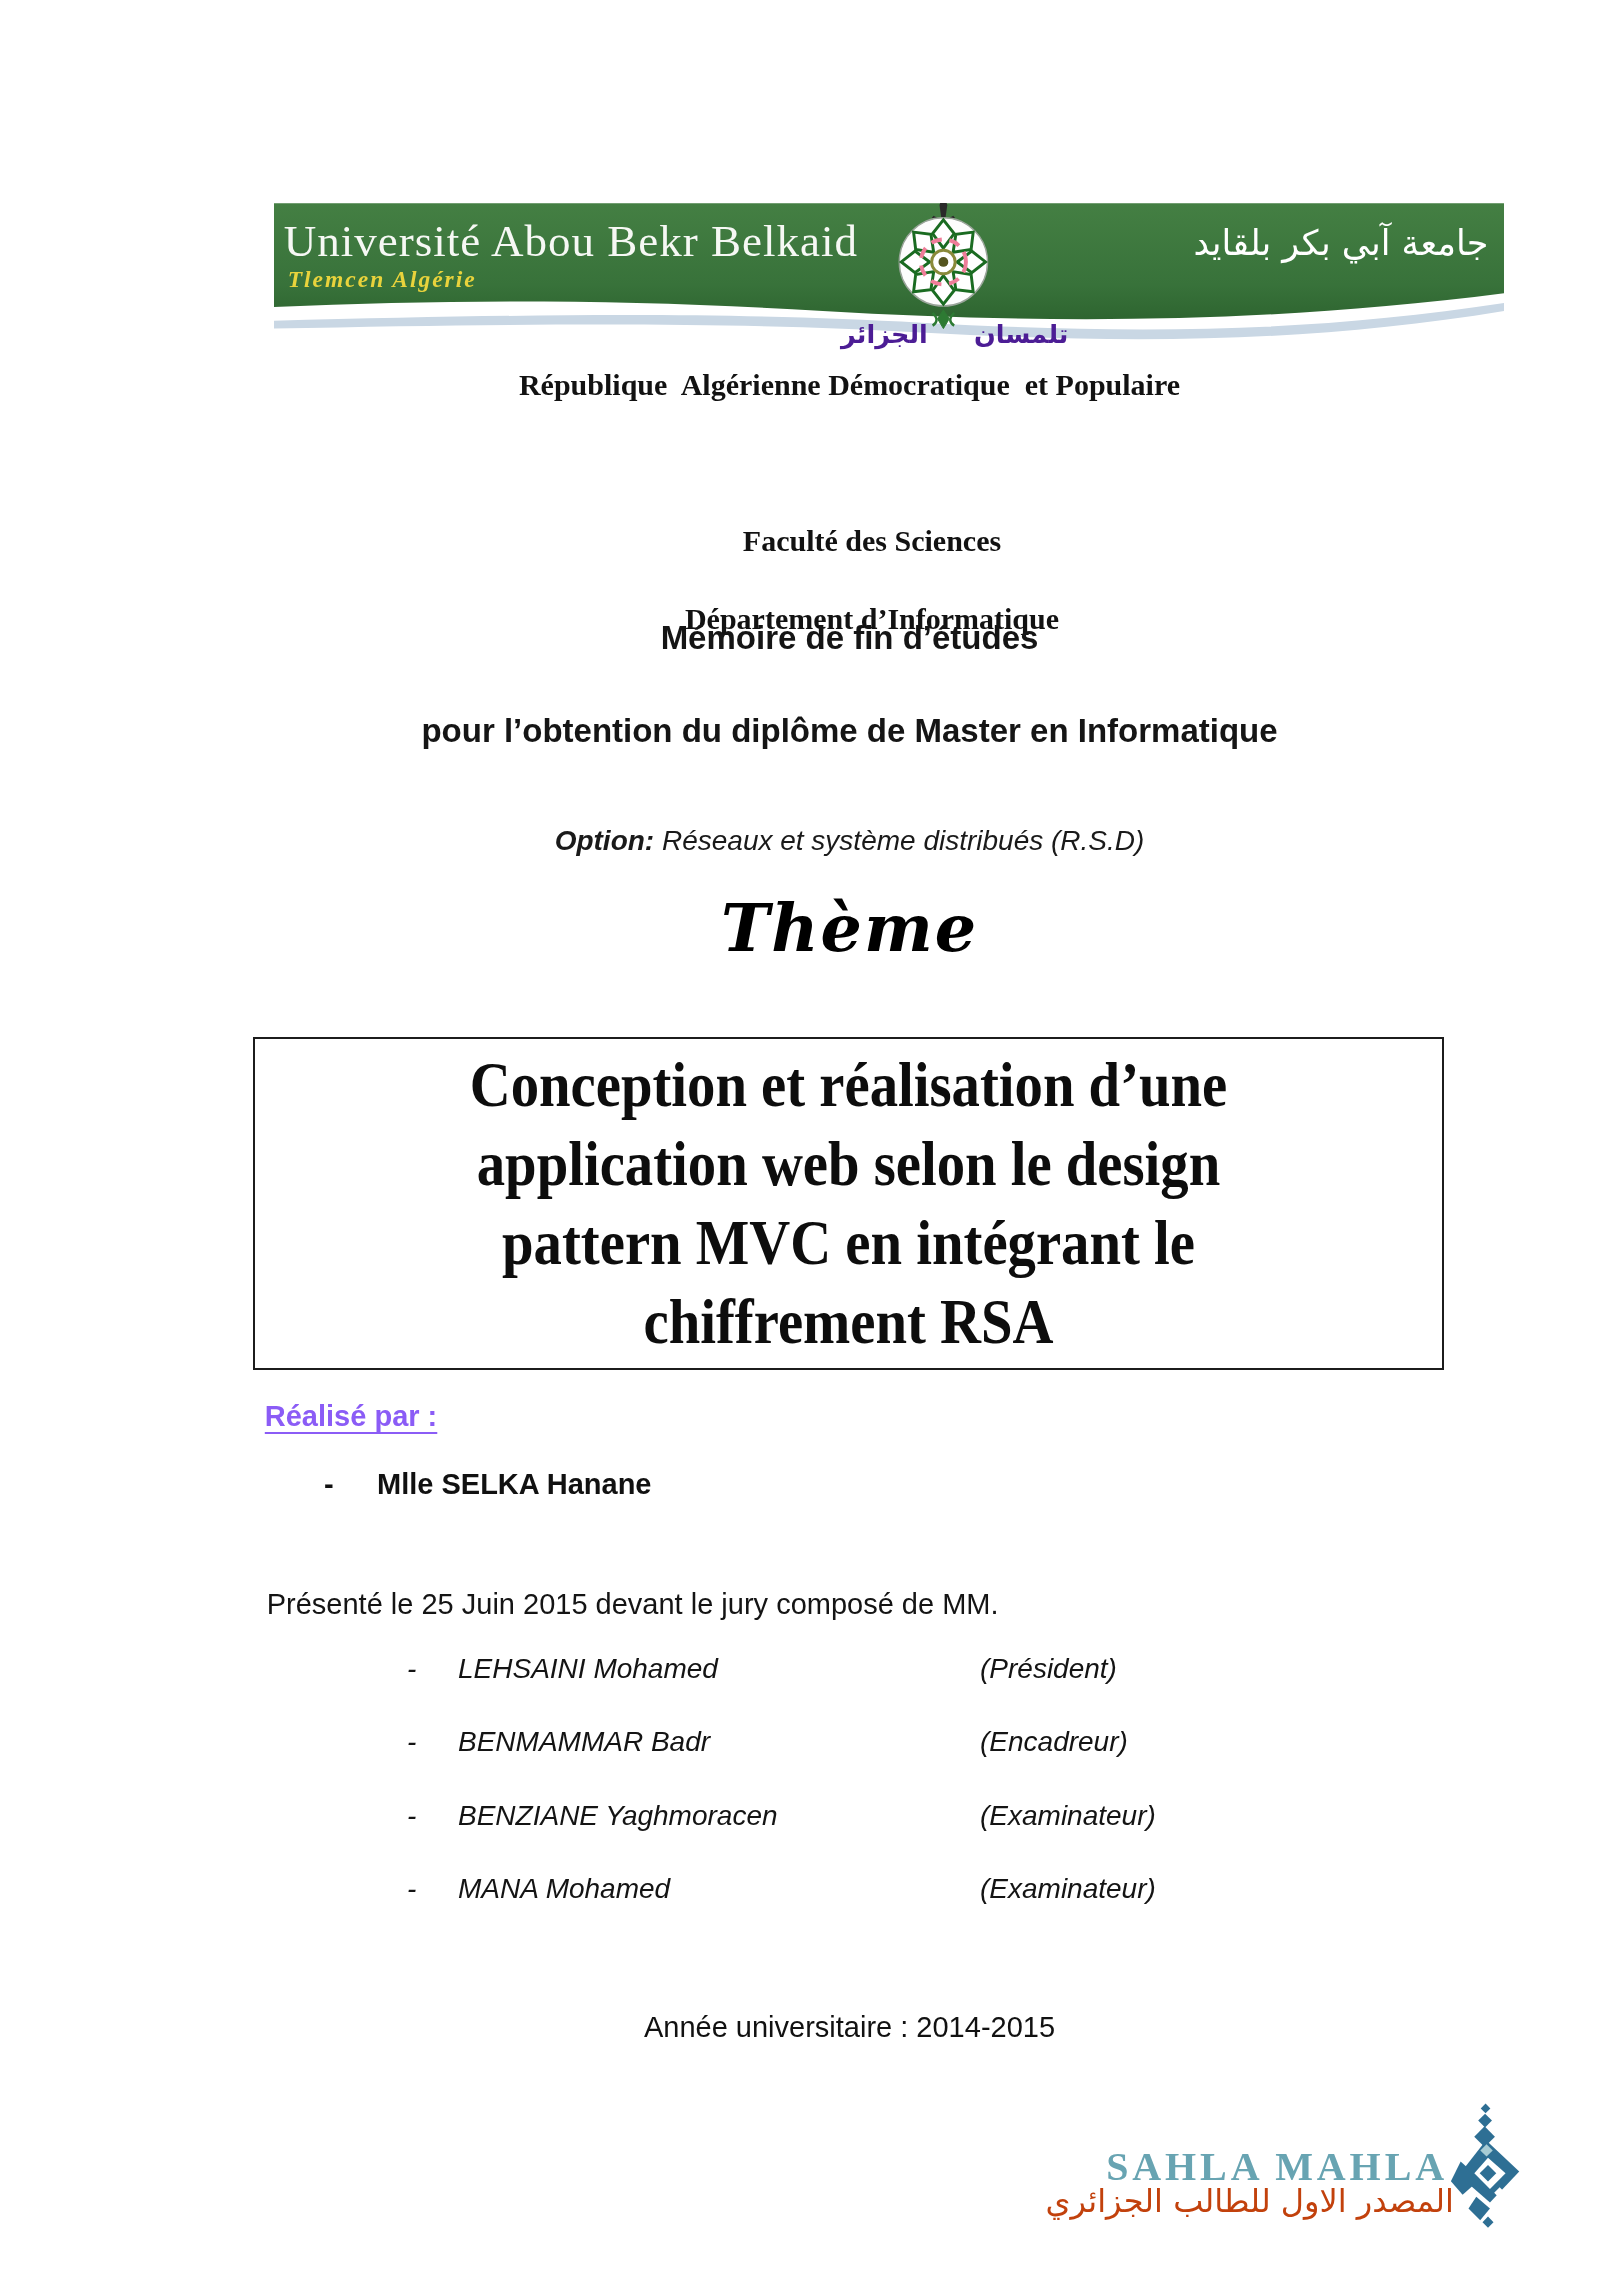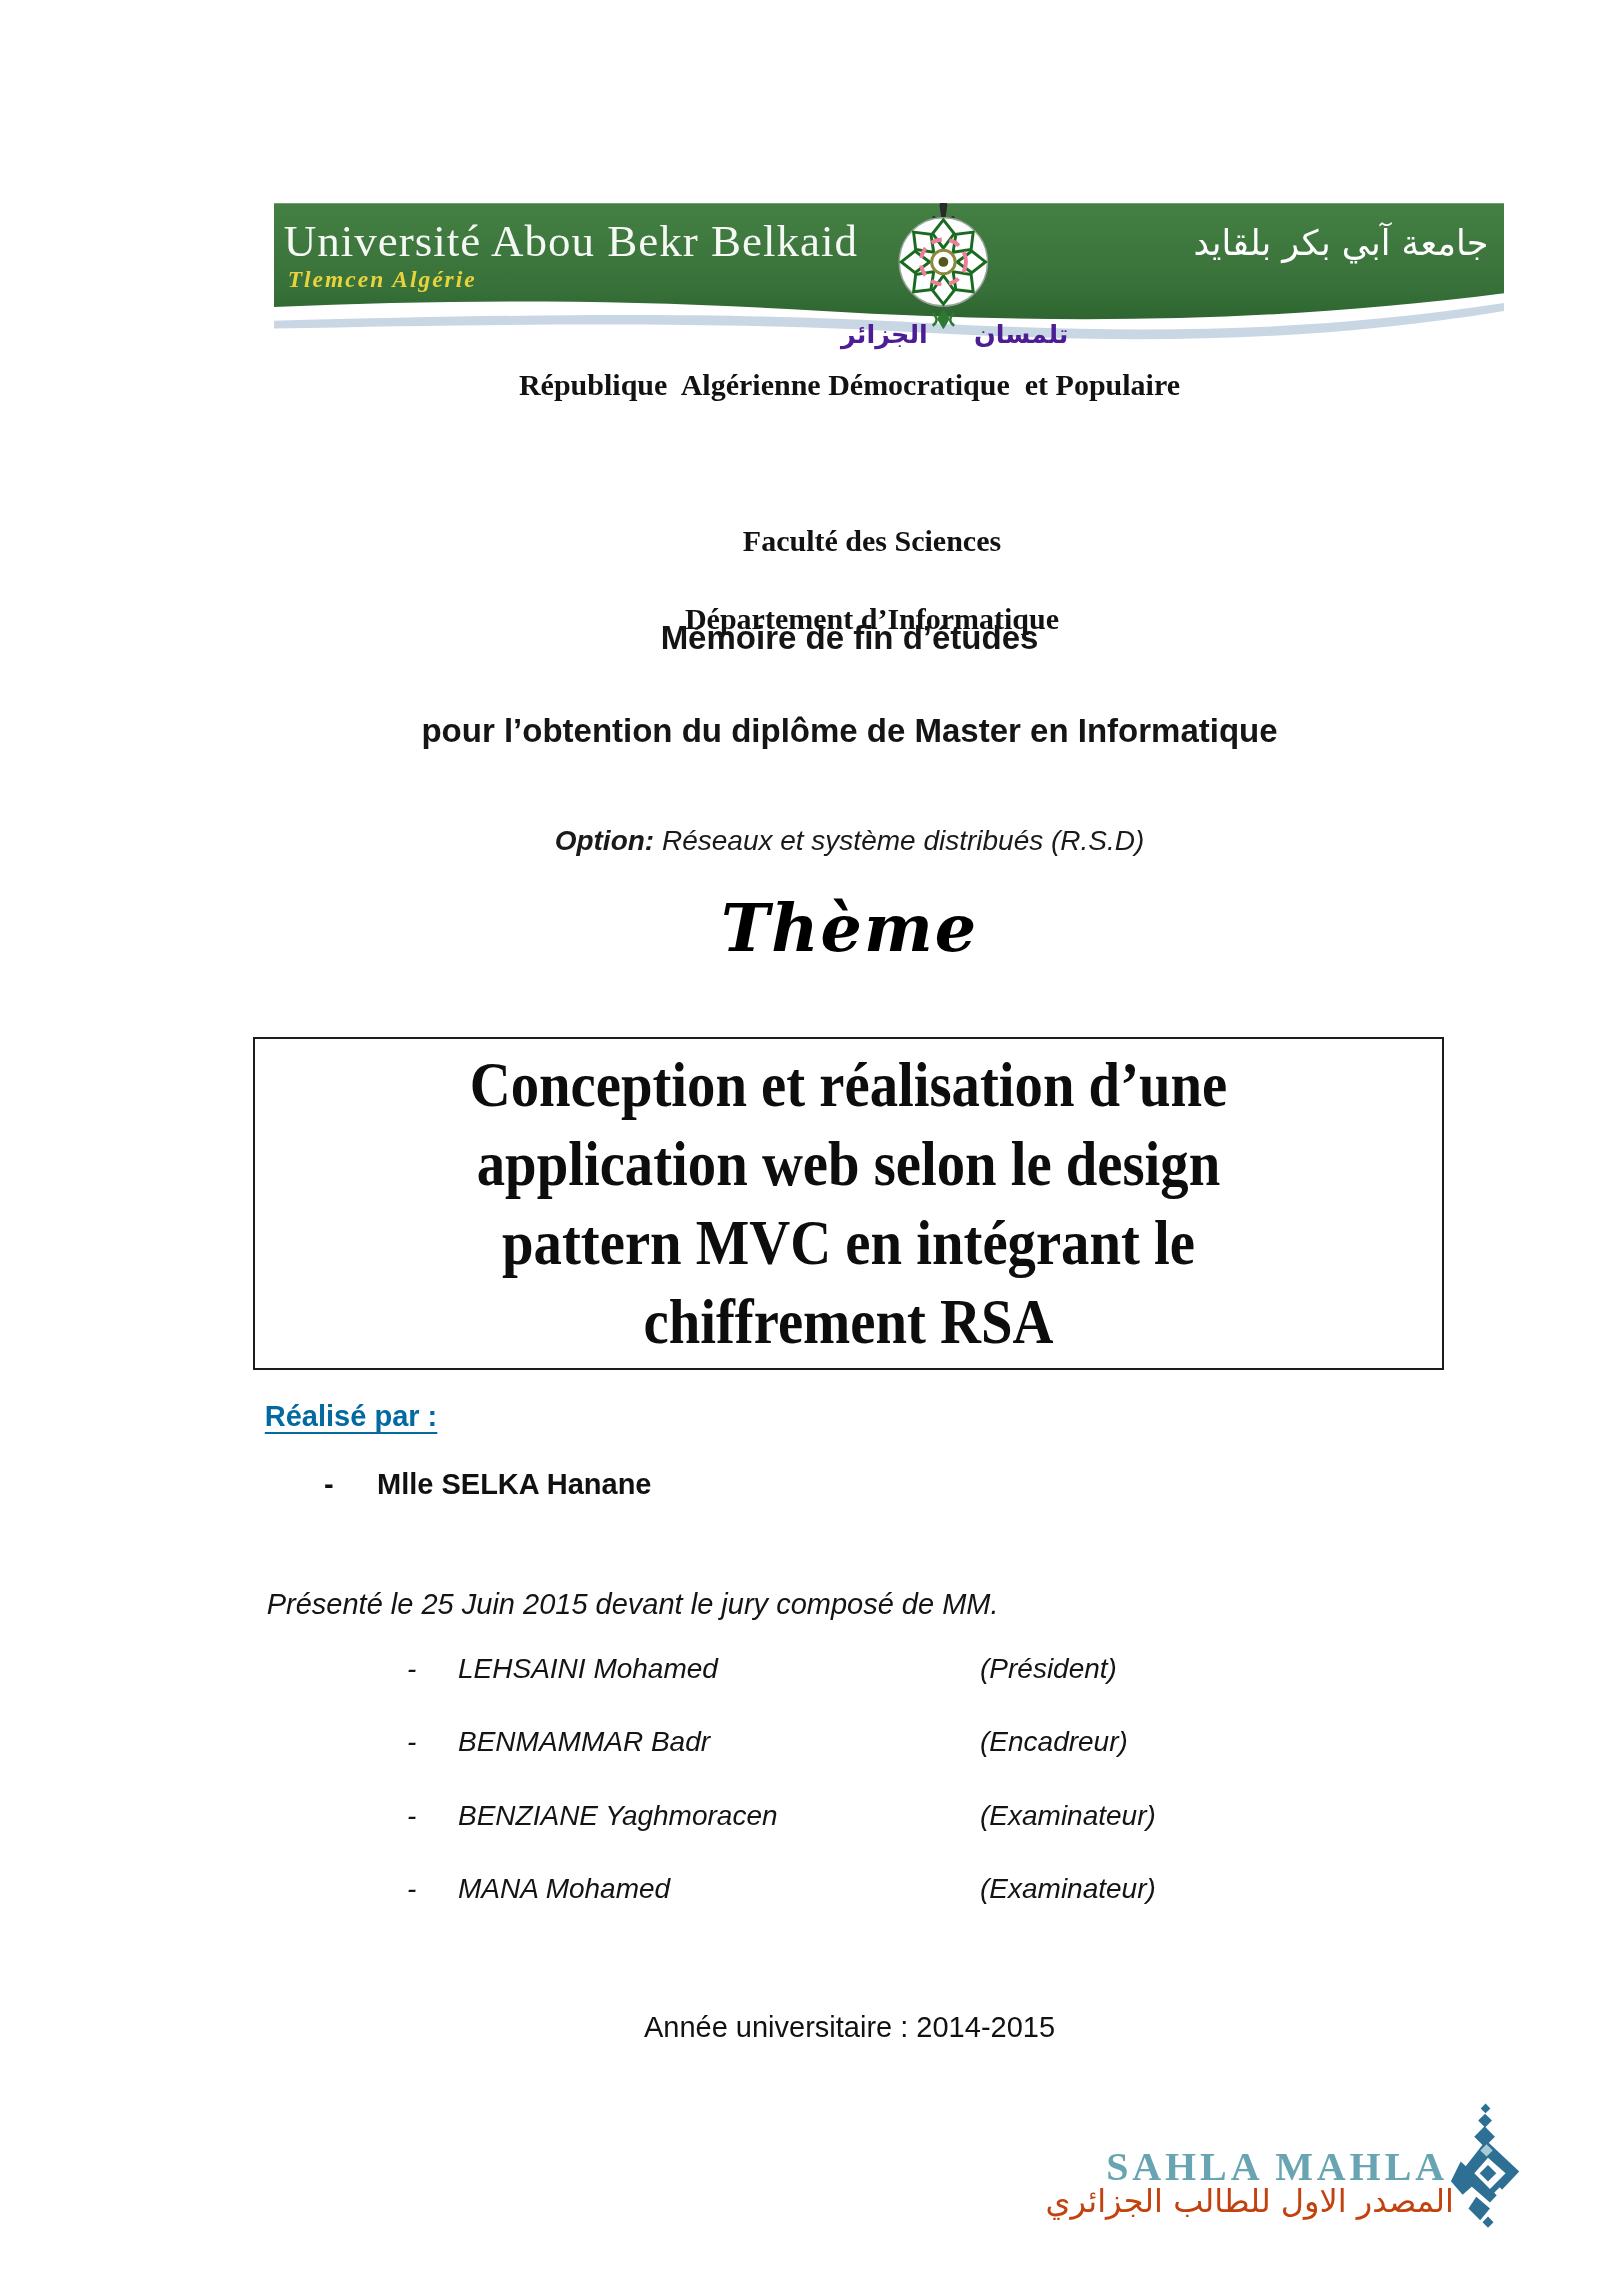--- a/index.html
+++ b/index.html
@@ -61,29 +61,29 @@
   .title-line{
     text-align:center;
     font-family:"Liberation Serif",serif;font-weight:bold;
     font-size:63px;line-height:79px;color:#0d0d0d;
     transform:scaleX(0.9);transform-origin:center;
     white-space:nowrap;
   }
   
   .author-label{
     position:absolute;left:11.8px;top:1400px;
-    font-weight:bold;font-size:29px;color:#0369a1;
+    font-weight:bold;font-size:29px;color:#8b5cf6;
     text-decoration:underline;text-underline-offset:5.9px;text-decoration-thickness:2px;text-align:right;
   }
   .author-row{position:absolute;left:0;top:1468px;font-weight:bold;font-size:29px;color:#111;}
   .author-bullet{position:absolute;left:71px;top:0;}
   .author-name{position:absolute;left:124px;top:0;white-space:nowrap;}
   .jury-intro{
     position:absolute;left:13.7px;top:1588px;
-    font-style:italic;font-size:29px;color:#141414;white-space:nowrap;
+    font-size:29px;color:#141414;white-space:nowrap;
   }
   .jury-row{position:absolute;left:0;width:100%;height:39px;font-style:italic;font-size:28px;color:#141414;}
   .jury-bullet{position:absolute;left:154px;}
   .jury-name{position:absolute;left:205px;white-space:nowrap;}
   .jury-role{position:absolute;left:727px;white-space:nowrap;}
   .jury-row.r0{top:1653px;}
   .jury-row.r1{top:1726px;}
   .jury-row.r2{top:1800px;}
   .jury-row.r3{top:1873px;}
   .year-line{top:2011px;font-size:29px;color:#111;}

